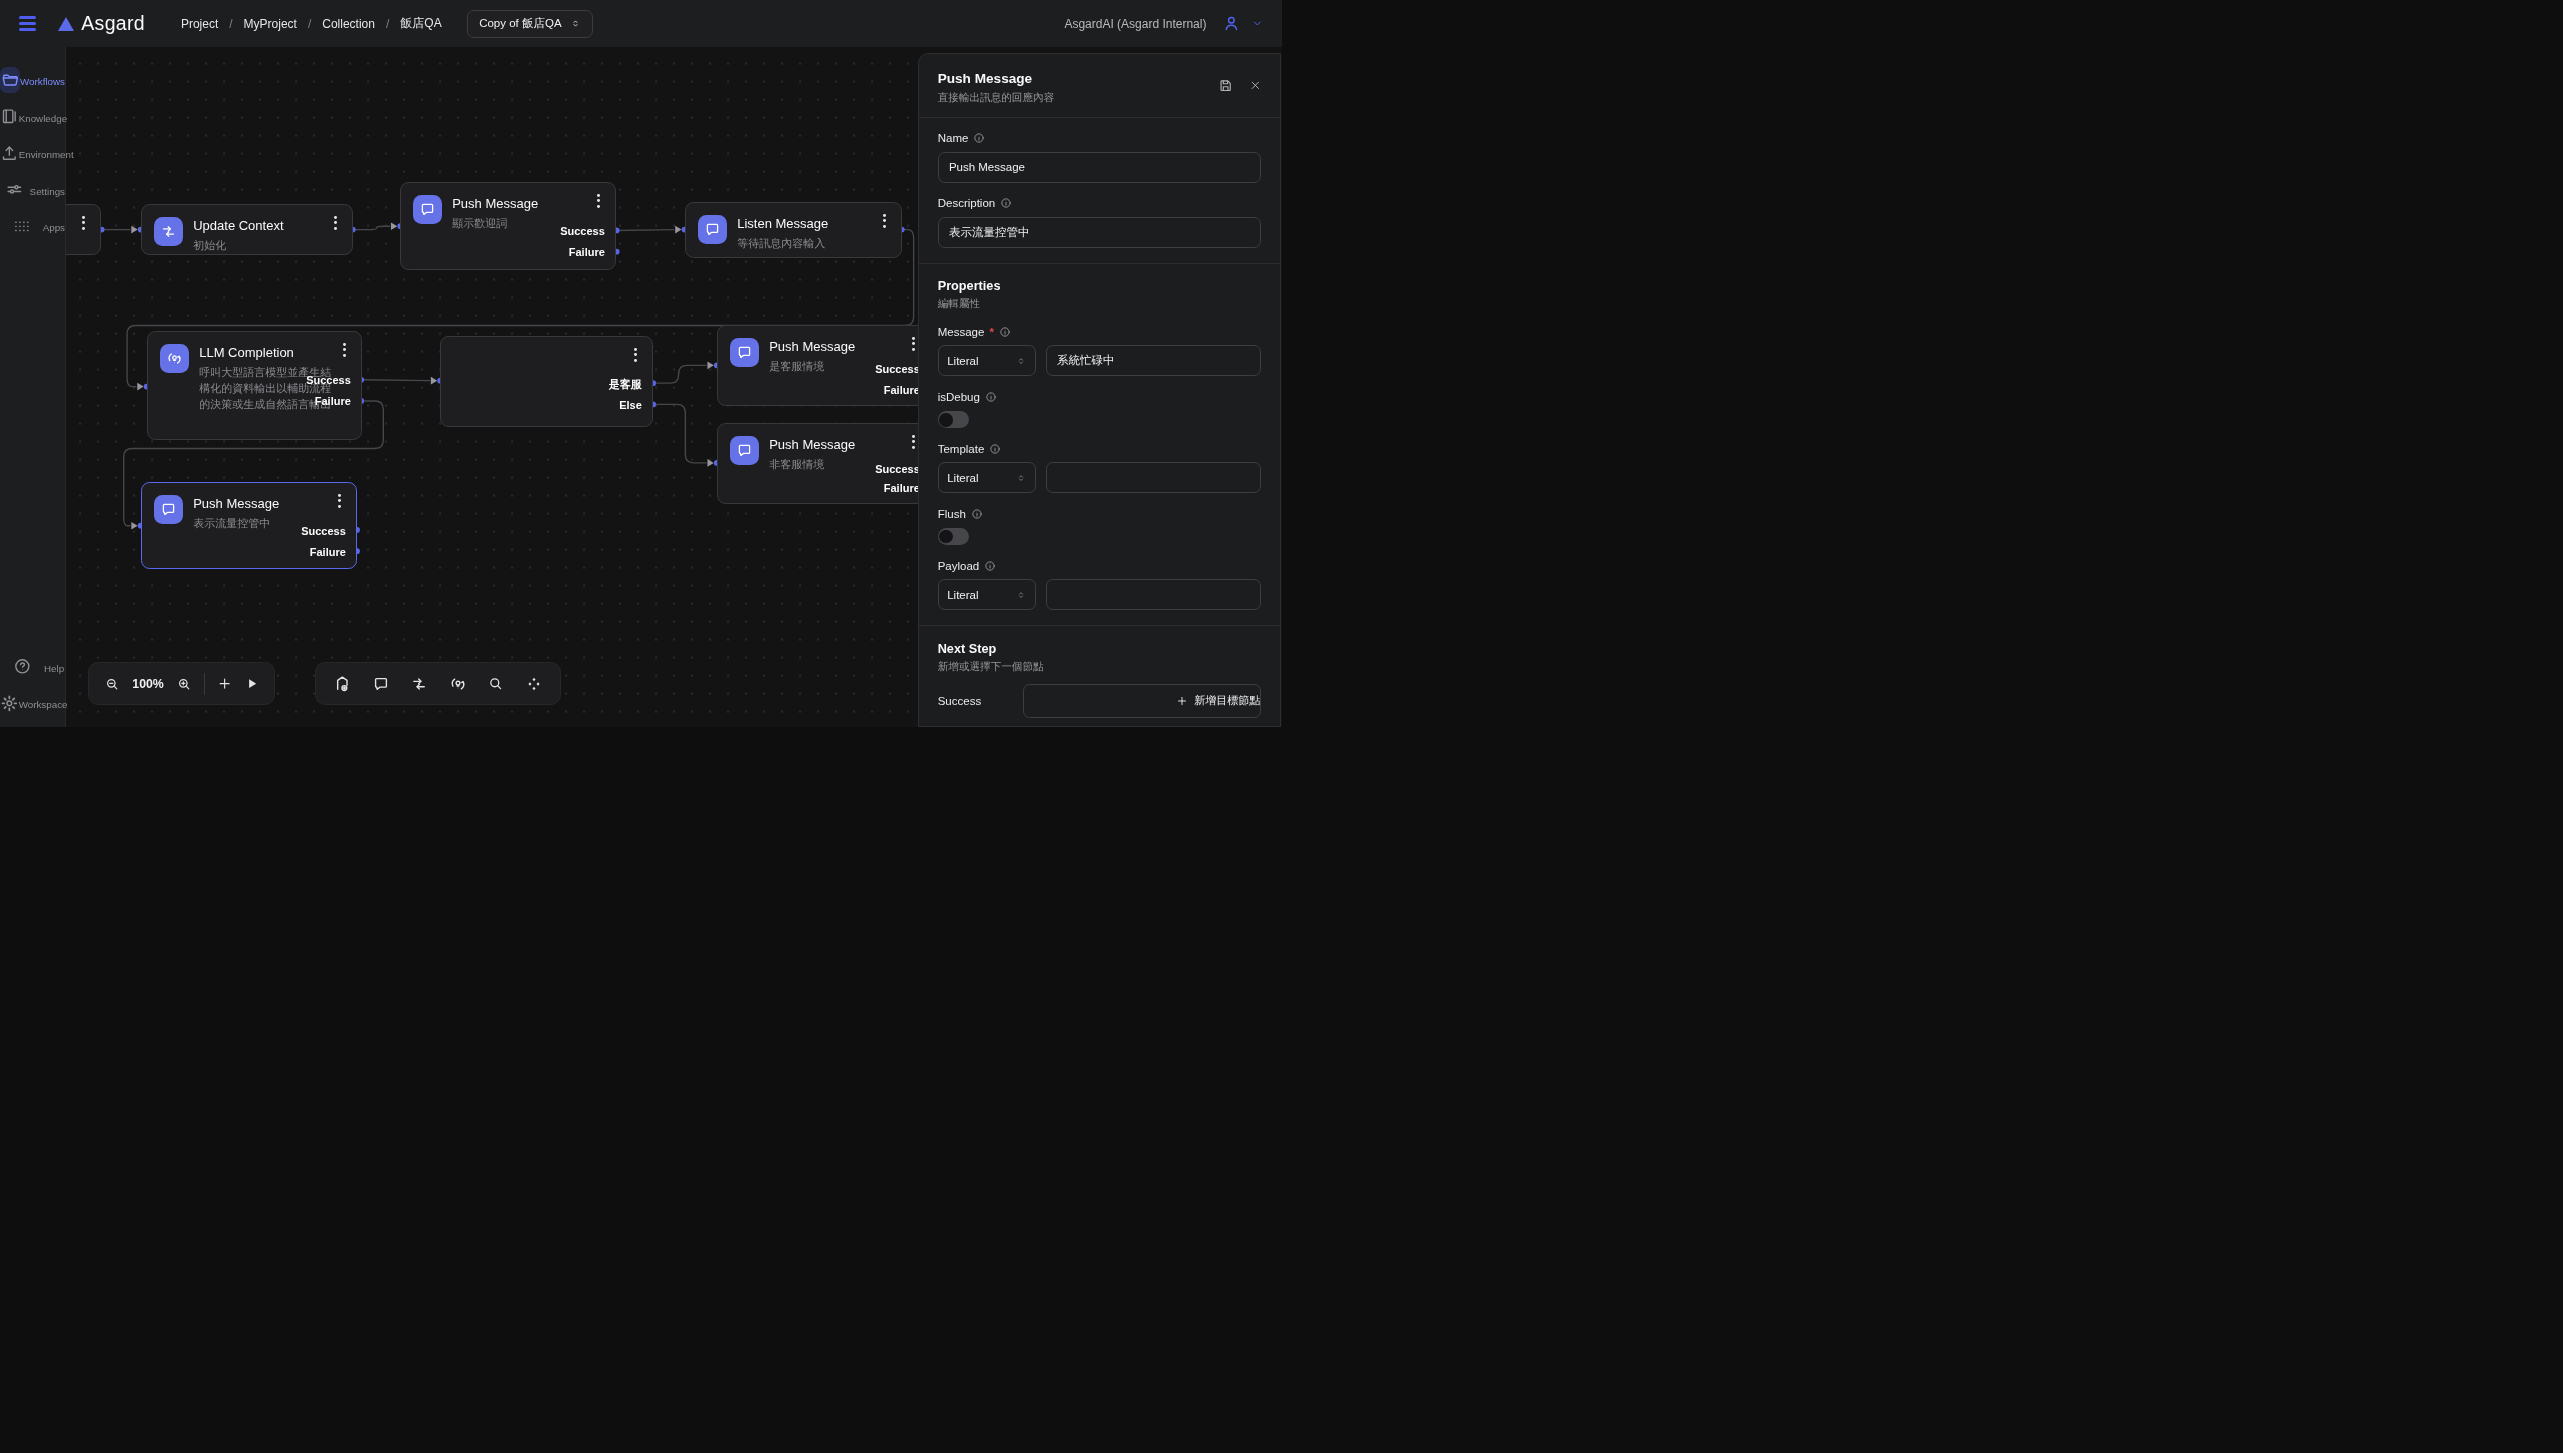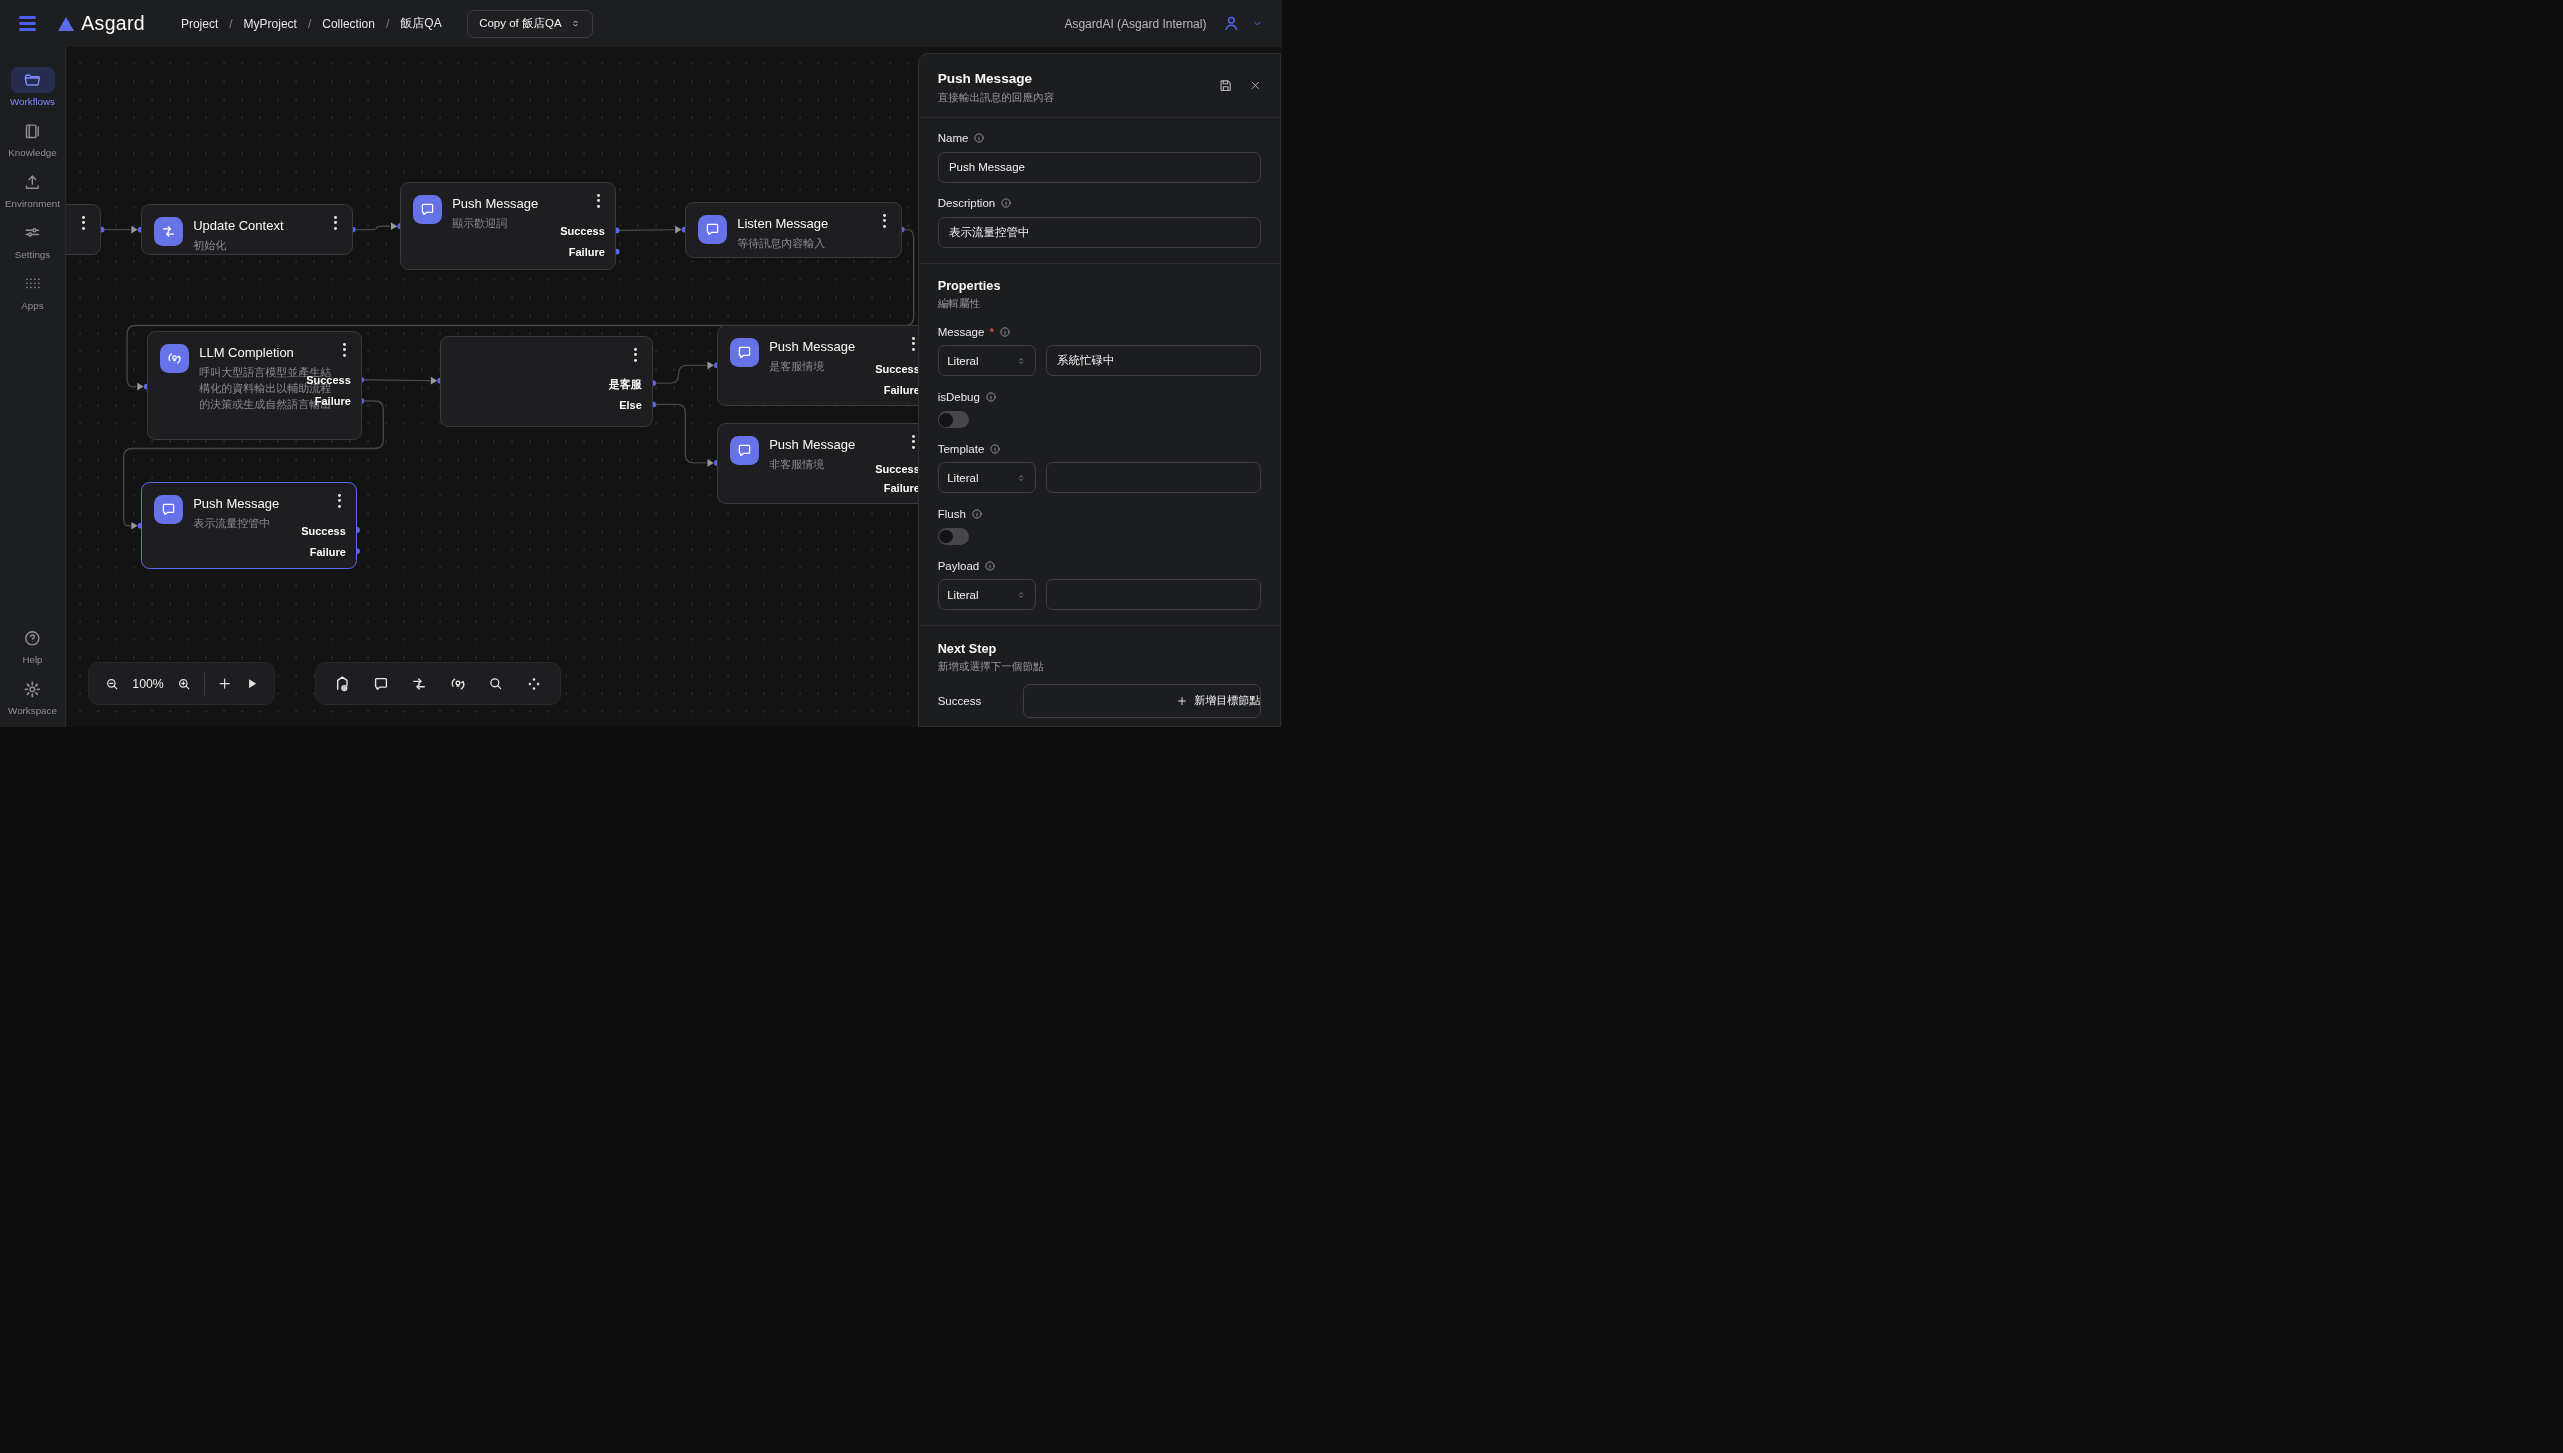--- a/index.html
+++ b/index.html
@@ -14,21 +14,21 @@
   .logo-text{font-size:19.5px;font-weight:500;color:#fafafa;letter-spacing:0.3px;}
   .breadcrumb{display:flex;align-items:center;gap:11px;margin-left:36px;font-size:12px;color:#e6e6e8;}
   .crumb-sep{color:#808084;}
   .wf-select{margin-left:25.5px;display:flex;align-items:center;gap:8.5px;border:0.8px solid #3c3c40;background:#202022;border-radius:6.8px;height:26px;padding:0 11px;font-size:11.5px;color:#f0f0f2;cursor:pointer;}
   .nav-right{margin-left:auto;display:flex;align-items:center;gap:10.2px;}
   .account-name{font-size:12px;color:#b9b9bd;margin-right:5.1px;}
   .icon{display:inline-flex;align-items:center;justify-content:center;}
   .icon svg{display:block;}
   
   #sidebar{position:absolute;left:0;top:47px;bottom:0;width:66px;background:#1d1e20;border-right:0.8px solid #29292c;display:flex;flex-direction:column;align-items:center;z-index:25;box-sizing:border-box;padding-top:20.4px;}
-  .side-item{display:flex;flex-direction:column;align-items:center;margin-bottom:11px;cursor:pointer;width:100%;}
+  .side-item{display:flex;flex-direction:row;align-items:center;margin-bottom:11px;cursor:pointer;width:100%;}
   .side-icon{width:44px;height:25.5px;border-radius:6.8px;display:flex;align-items:center;justify-content:center;color:#8f8f94;}
   .side-item.active .side-icon{background:#252c4d;color:#7d8cff;}
   .side-label{font-size:9.8px;color:#8f8f94;margin-top:3.4px;}
   .side-item.active .side-label{color:#7d8cff;}
   .side-spacer{flex:1;}
   
   #canvas{position:absolute;left:66px;top:47px;right:0;bottom:0;overflow:hidden;
           background-color:#131314;
           background-image:radial-gradient(#2b2b2e 0.9px,transparent 0.9px);
           background-size:18px 18px;background-position:5.1px 7.6px;z-index:1;}
@@ -37,21 +37,21 @@
   .node.selected{border:1.4px solid #5a6af0;}
   .node-head{display:flex;align-items:flex-start;padding:12px 12px 10.2px 12px;gap:10.2px;}
   .node-icon{flex:0 0 29px;width:29px;height:29px;border-radius:8.5px;background:#6673e8;display:flex;align-items:center;justify-content:center;color:#fff;}
   .node-title{font-size:13px;font-weight:500;color:#fafafa;line-height:17px;}
   .node-sub{font-size:11px;color:#8b8b90;margin-top:3.4px;line-height:16px;}
   .kebab{position:absolute;top:11px;right:9.3px;width:13.6px;display:flex;flex-direction:column;align-items:center;gap:2.5px;cursor:pointer;}
   .kebab i{width:2.9px;height:2.9px;border-radius:50%;background:#e6e6e8;}
   .port-label{position:absolute;right:10.2px;font-size:11px;font-weight:700;color:#fdfdfd;line-height:15.3px;white-space:nowrap;}
   
   .pill{position:absolute;background:#1e1e20;border:0.8px solid #28282b;border-radius:10.2px;height:41px;display:flex;align-items:center;z-index:6;}
-  #pill-zoom{left:22px;top:615px;padding:0 15.3px;gap:12px;}
+  #pill-zoom{left:22px;top:615px;padding:0 15.3px;gap:12px;font-weight:bold;}
   #pill-palette{left:249px;top:615px;padding:0 17px;gap:20.4px;}
   .pill .tool{color:#e4e4e6;display:flex;align-items:center;justify-content:center;cursor:pointer;}
   .zoom-label{font-size:12.3px;color:#f0f0f2;}
   .pill-div{width:0.8px;height:22px;background:#3a3a3e;}
   
   #panel{position:absolute;left:918px;top:53px;width:363px;height:674px;background:#1c1d1f;border:0.8px solid #2e2e31;border-radius:10.2px 0 0 0;z-index:40;box-sizing:border-box;overflow:hidden;}
   .panel-pad{padding:0 18.7px;}
   .panel-header{display:flex;align-items:flex-start;padding:17px 18.7px 12px 18.7px;}
   .panel-title{font-size:13.6px;font-weight:700;color:#fafafa;}
   .panel-subtitle{font-size:10.6px;color:#98989c;margin-top:5.1px;}

